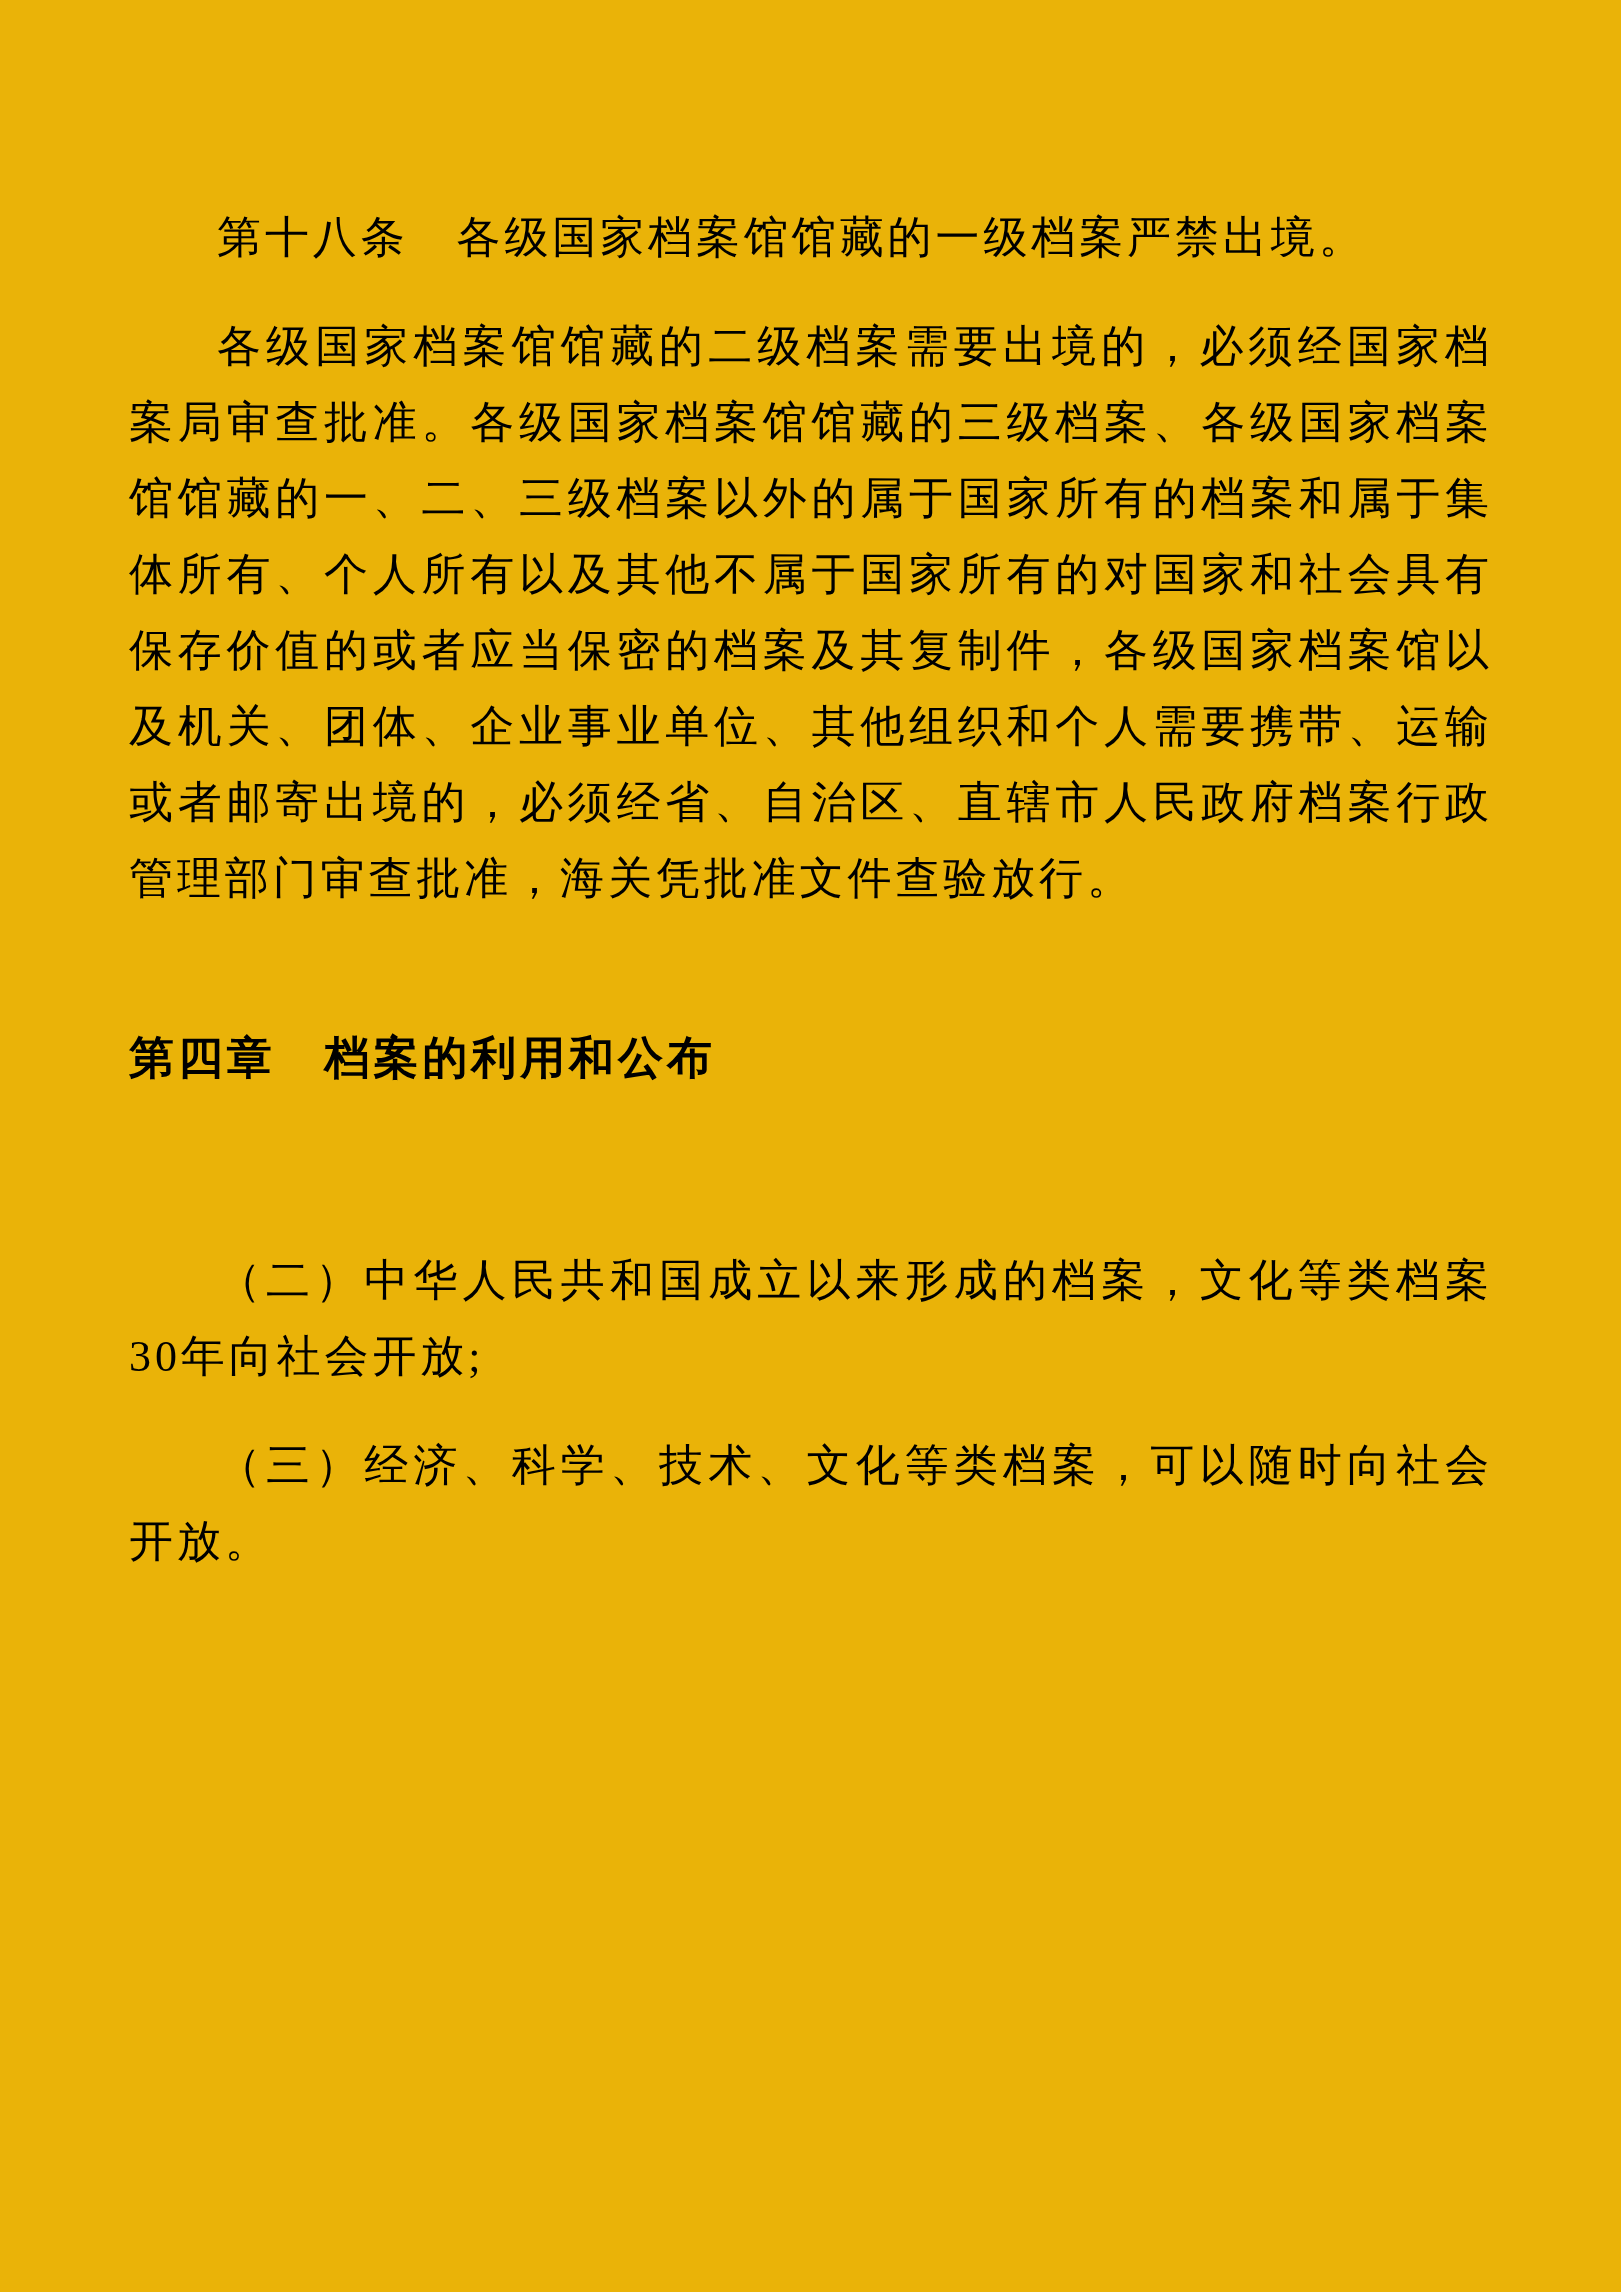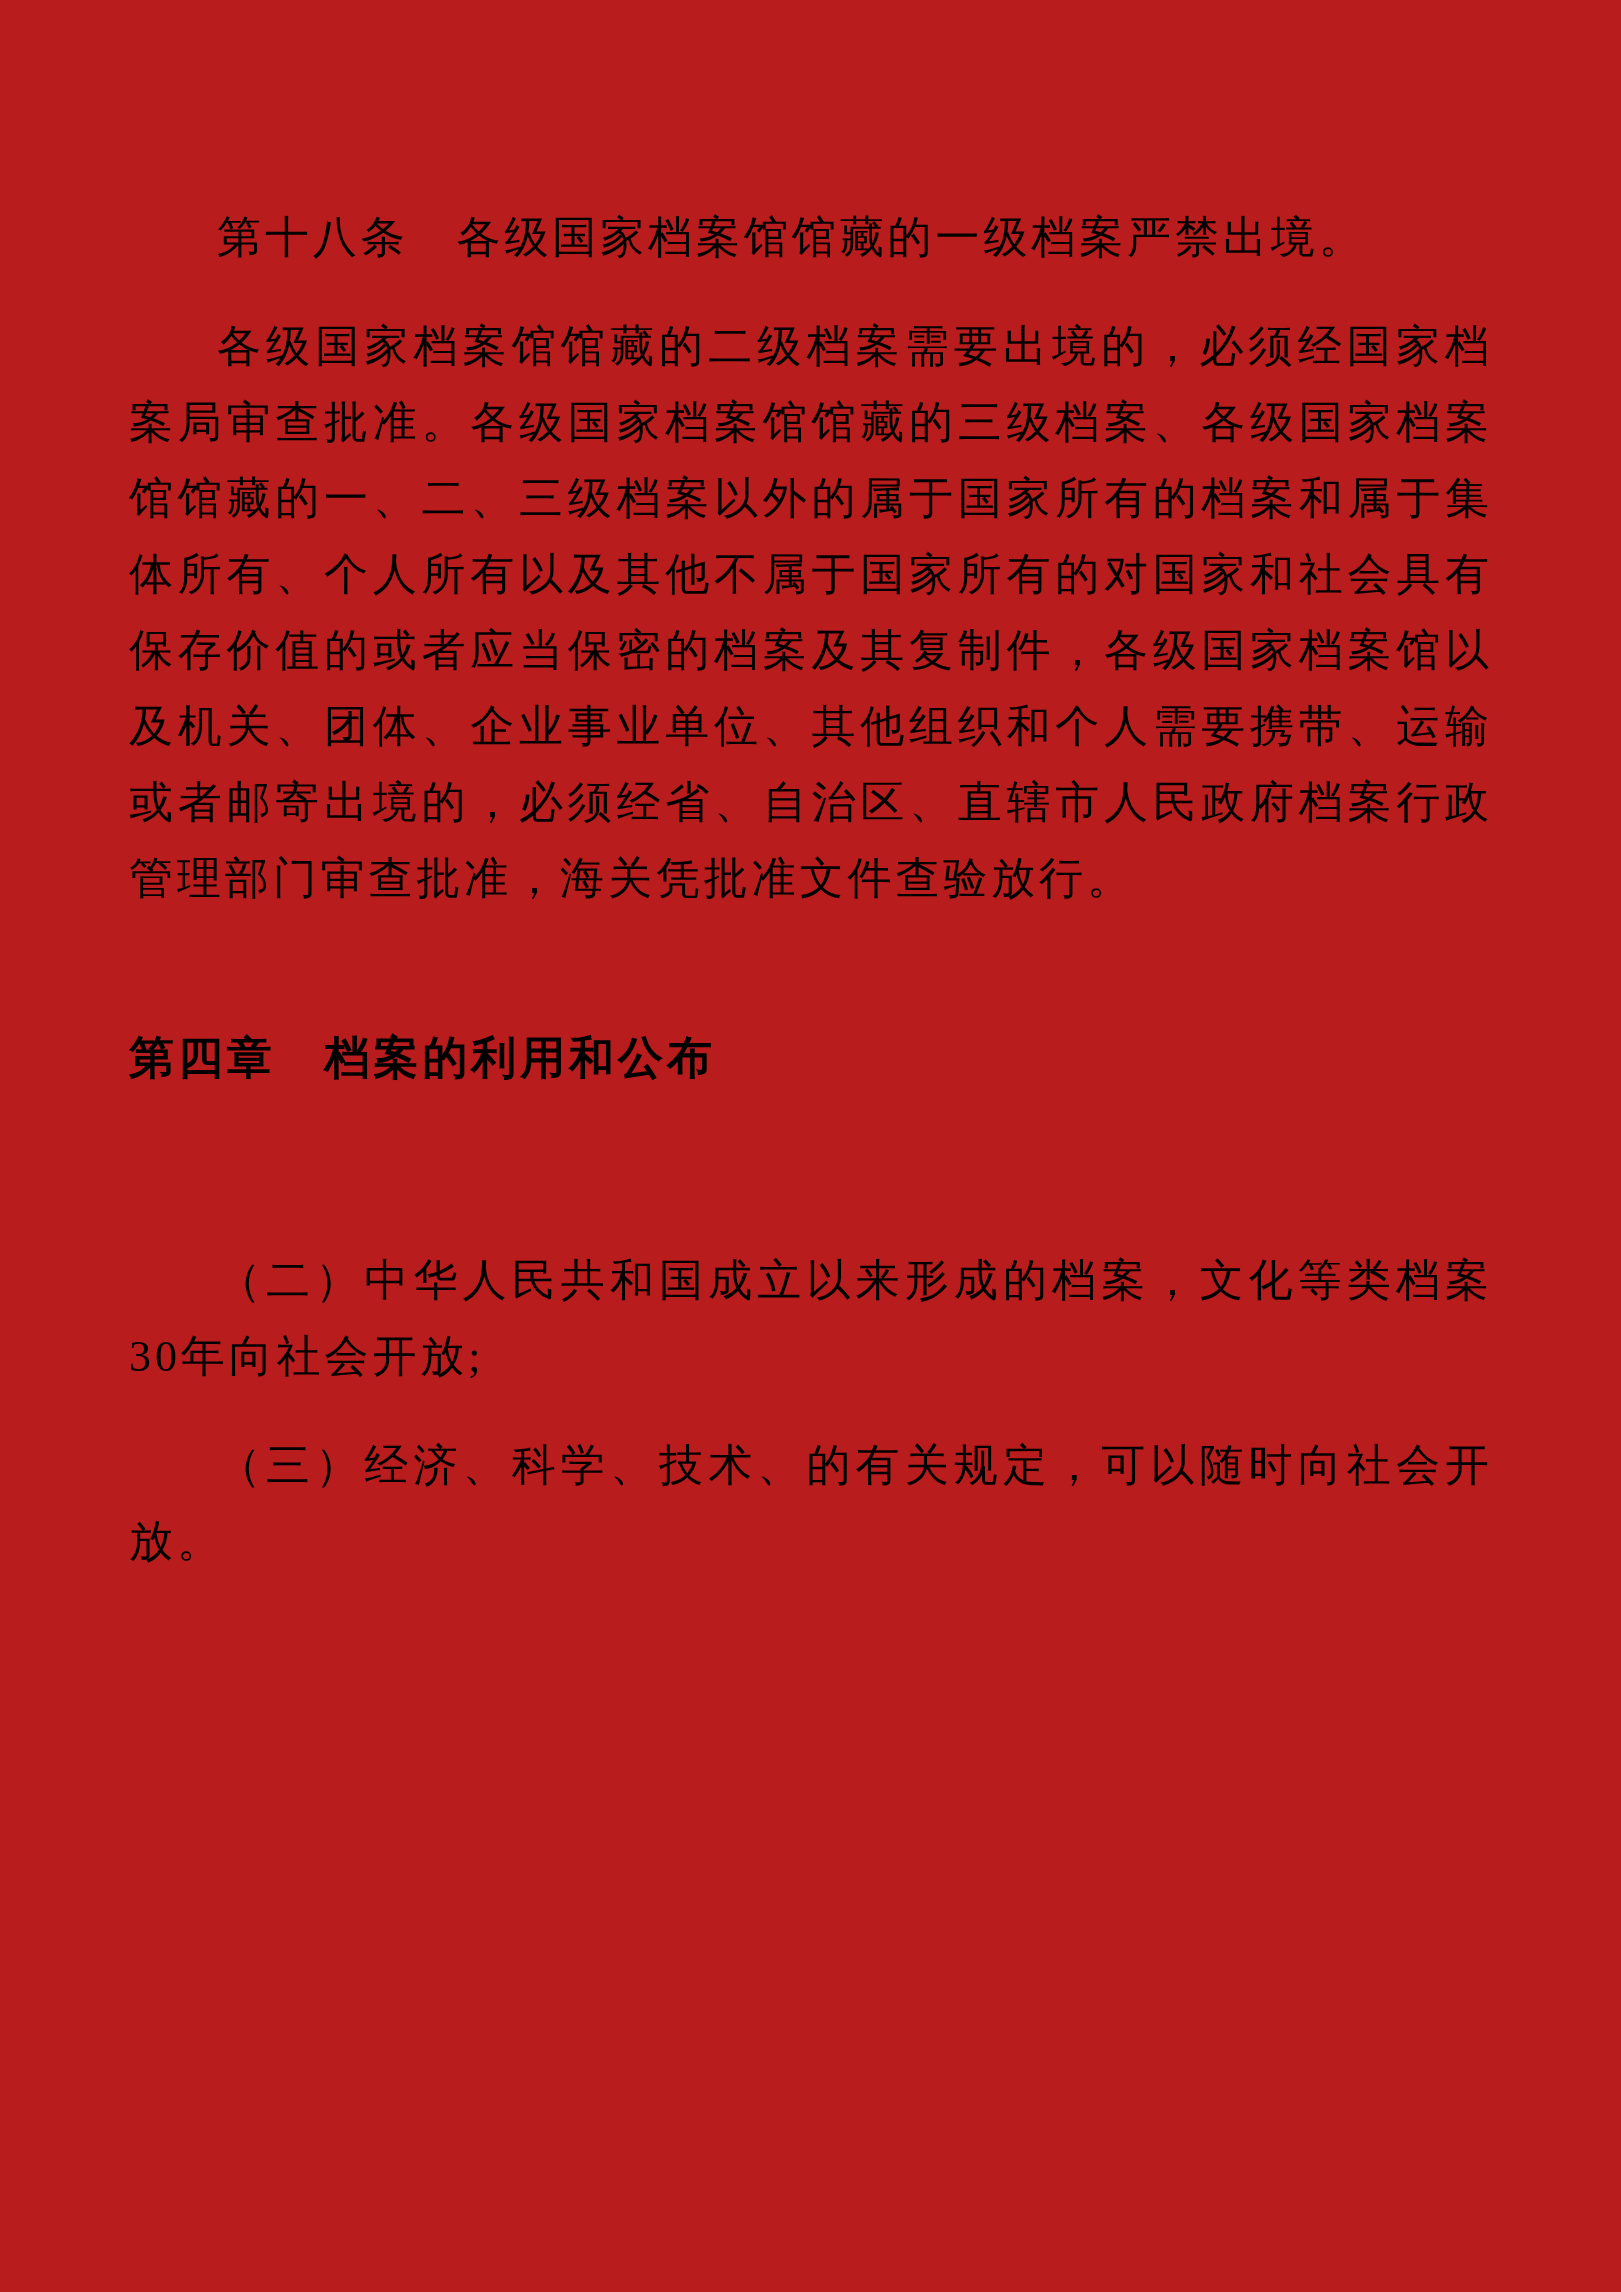--- a/index.html
+++ b/index.html
@@ -4,21 +4,21 @@
 <style>
   html, body {
     margin: 0;
     padding: 0;
     background: #ffffff;
   }
   .page {
     position: relative;
     width: 1621px;
     height: 2293px;
-    background: #b91c1c;
+    background: #eab308;
     color: #000000;
     overflow: hidden;
     font-family: "Liberation Serif", "DejaVu Serif", serif;
   }
   .content {
     position: absolute;
     left: 129px;
     top: 200px;
     width: 1364px;
   }
@@ -49,17 +49,17 @@
     <p class="body-para">第十八条　各级国家档案馆馆藏的一级档案严禁出境。</p>
 
     <p class="body-para">各级国家档案馆馆藏的二级档案需要出境的，必须经国家档案局审查批准。各级国家档案馆馆藏的三级档案、各级国家档案馆馆藏的一、二、三级档案以外的属于国家所有的档案和属于集体所有、个人所有以及其他不属于国家所有的对国家和社会具有保存价值的或者应当保密的档案及其复制件，各级国家档案馆以及机关、团体、企业事业单位、其他组织和个人需要携带、运输或者邮寄出境的，必须经省、自治区、直辖市人民政府档案行政管理部门审查批准，海关凭批准文件查验放行。</p>
 
     <h2 class="chapter-heading">第四章　档案的利用和公布</h2>
 
 
 
     <p class="body-para">（二）中华人民共和国成立以来形成的档案，文化等类档案 30年向社会开放;</p>
 
-    <p class="body-para">（三）经济、科学、技术、的有关规定，可以随时向社会开放。</p>
+    <p class="body-para">（三）经济、科学、技术、文化等类档案，可以随时向社会开放。</p>
 
   </div>
 </div>
 
 
 </body></html>

